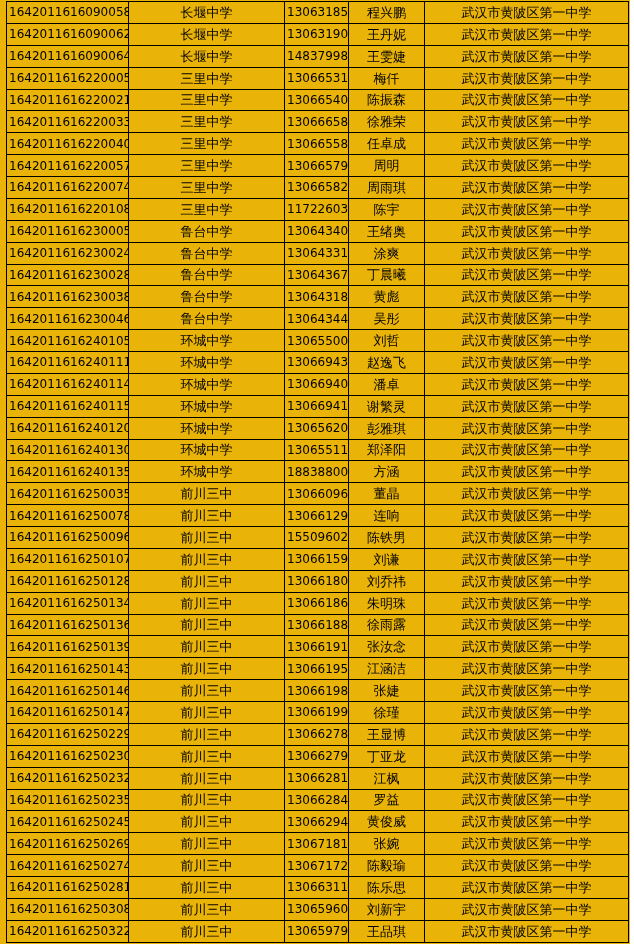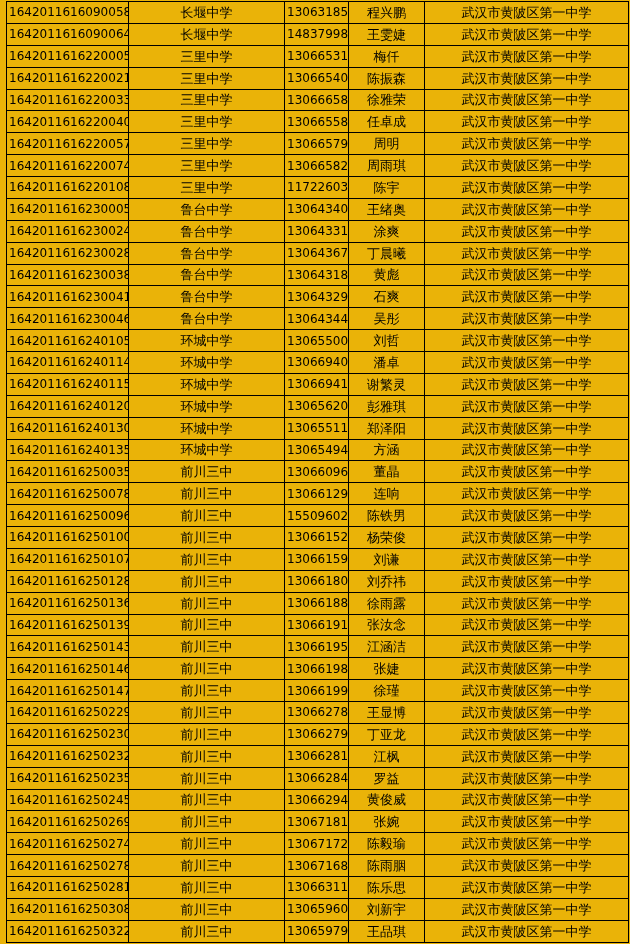--- a/index.html
+++ b/index.html
@@ -58,20 +58,27 @@
     </colgroup>
     <tbody id="table-body">
         <tr>
     <td class="c-id">1642011616090058</td>
     <td class="c-school">长堰中学</td>
     <td class="c-num">13063185</td>
     <td class="c-name">程兴鹏</td>
     <td class="c-dest">武汉市黄陂区第一中学</td>
   </tr>
         <tr>
+    <td class="c-id">1642011616090062</td>
+    <td class="c-school">长堰中学</td>
+    <td class="c-num">13063190</td>
+    <td class="c-name">王丹妮</td>
+    <td class="c-dest">武汉市黄陂区第一中学</td>
+  </tr>
+        <tr>
     <td class="c-id">1642011616090064</td>
     <td class="c-school">长堰中学</td>
     <td class="c-num">14837998</td>
     <td class="c-name">王雯婕</td>
     <td class="c-dest">武汉市黄陂区第一中学</td>
   </tr>
         <tr>
     <td class="c-id">1642011616220005</td>
     <td class="c-school">三里中学</td>
     <td class="c-num">13066531</td>
@@ -142,41 +149,41 @@
     <td class="c-dest">武汉市黄陂区第一中学</td>
   </tr>
         <tr>
     <td class="c-id">1642011616230038</td>
     <td class="c-school">鲁台中学</td>
     <td class="c-num">13064318</td>
     <td class="c-name">黄彪</td>
     <td class="c-dest">武汉市黄陂区第一中学</td>
   </tr>
         <tr>
-    <td class="c-id">1642011616230041</td>
-    <td class="c-school">鲁台中学</td>
-    <td class="c-num">13064329</td>
-    <td class="c-name">石爽</td>
-    <td class="c-dest">武汉市黄陂区第一中学</td>
-  </tr>
-        <tr>
     <td class="c-id">1642011616230046</td>
     <td class="c-school">鲁台中学</td>
     <td class="c-num">13064344</td>
     <td class="c-name">吴彤</td>
     <td class="c-dest">武汉市黄陂区第一中学</td>
   </tr>
         <tr>
     <td class="c-id">1642011616240105</td>
     <td class="c-school">环城中学</td>
     <td class="c-num">13065500</td>
     <td class="c-name">刘哲</td>
     <td class="c-dest">武汉市黄陂区第一中学</td>
   </tr>
         <tr>
+    <td class="c-id">1642011616240111</td>
+    <td class="c-school">环城中学</td>
+    <td class="c-num">13066943</td>
+    <td class="c-name">赵逸飞</td>
+    <td class="c-dest">武汉市黄陂区第一中学</td>
+  </tr>
+        <tr>
     <td class="c-id">1642011616240114</td>
     <td class="c-school">环城中学</td>
     <td class="c-num">13066940</td>
     <td class="c-name">潘卓</td>
     <td class="c-dest">武汉市黄陂区第一中学</td>
   </tr>
         <tr>
     <td class="c-id">1642011616240115</td>
     <td class="c-school">环城中学</td>
     <td class="c-num">13066941</td>
@@ -193,21 +200,21 @@
         <tr>
     <td class="c-id">1642011616240130</td>
     <td class="c-school">环城中学</td>
     <td class="c-num">13065511</td>
     <td class="c-name">郑泽阳</td>
     <td class="c-dest">武汉市黄陂区第一中学</td>
   </tr>
         <tr>
     <td class="c-id">1642011616240135</td>
     <td class="c-school">环城中学</td>
-    <td class="c-num">13065494</td>
+    <td class="c-num">18838800</td>
     <td class="c-name">方涵</td>
     <td class="c-dest">武汉市黄陂区第一中学</td>
   </tr>
         <tr>
     <td class="c-id">1642011616250035</td>
     <td class="c-school">前川三中</td>
     <td class="c-num">13066096</td>
     <td class="c-name">董晶</td>
     <td class="c-dest">武汉市黄陂区第一中学</td>
   </tr>
@@ -219,41 +226,41 @@
     <td class="c-dest">武汉市黄陂区第一中学</td>
   </tr>
         <tr>
     <td class="c-id">1642011616250096</td>
     <td class="c-school">前川三中</td>
     <td class="c-num">15509602</td>
     <td class="c-name">陈铁男</td>
     <td class="c-dest">武汉市黄陂区第一中学</td>
   </tr>
         <tr>
-    <td class="c-id">1642011616250100</td>
-    <td class="c-school">前川三中</td>
-    <td class="c-num">13066152</td>
-    <td class="c-name">杨荣俊</td>
-    <td class="c-dest">武汉市黄陂区第一中学</td>
-  </tr>
-        <tr>
     <td class="c-id">1642011616250107</td>
     <td class="c-school">前川三中</td>
     <td class="c-num">13066159</td>
     <td class="c-name">刘谦</td>
     <td class="c-dest">武汉市黄陂区第一中学</td>
   </tr>
         <tr>
     <td class="c-id">1642011616250128</td>
     <td class="c-school">前川三中</td>
     <td class="c-num">13066180</td>
     <td class="c-name">刘乔祎</td>
     <td class="c-dest">武汉市黄陂区第一中学</td>
   </tr>
         <tr>
+    <td class="c-id">1642011616250134</td>
+    <td class="c-school">前川三中</td>
+    <td class="c-num">13066186</td>
+    <td class="c-name">朱明珠</td>
+    <td class="c-dest">武汉市黄陂区第一中学</td>
+  </tr>
+        <tr>
     <td class="c-id">1642011616250136</td>
     <td class="c-school">前川三中</td>
     <td class="c-num">13066188</td>
     <td class="c-name">徐雨露</td>
     <td class="c-dest">武汉市黄陂区第一中学</td>
   </tr>
         <tr>
     <td class="c-id">1642011616250139</td>
     <td class="c-school">前川三中</td>
     <td class="c-num">13066191</td>
@@ -321,27 +328,20 @@
     <td class="c-school">前川三中</td>
     <td class="c-num">13067181</td>
     <td class="c-name">张婉</td>
     <td class="c-dest">武汉市黄陂区第一中学</td>
   </tr>
         <tr>
     <td class="c-id">1642011616250274</td>
     <td class="c-school">前川三中</td>
     <td class="c-num">13067172</td>
     <td class="c-name">陈毅瑜</td>
-    <td class="c-dest">武汉市黄陂区第一中学</td>
-  </tr>
-        <tr>
-    <td class="c-id">1642011616250278</td>
-    <td class="c-school">前川三中</td>
-    <td class="c-num">13067168</td>
-    <td class="c-name">陈雨胭</td>
     <td class="c-dest">武汉市黄陂区第一中学</td>
   </tr>
         <tr>
     <td class="c-id">1642011616250281</td>
     <td class="c-school">前川三中</td>
     <td class="c-num">13066311</td>
     <td class="c-name">陈乐思</td>
     <td class="c-dest">武汉市黄陂区第一中学</td>
   </tr>
         <tr>

